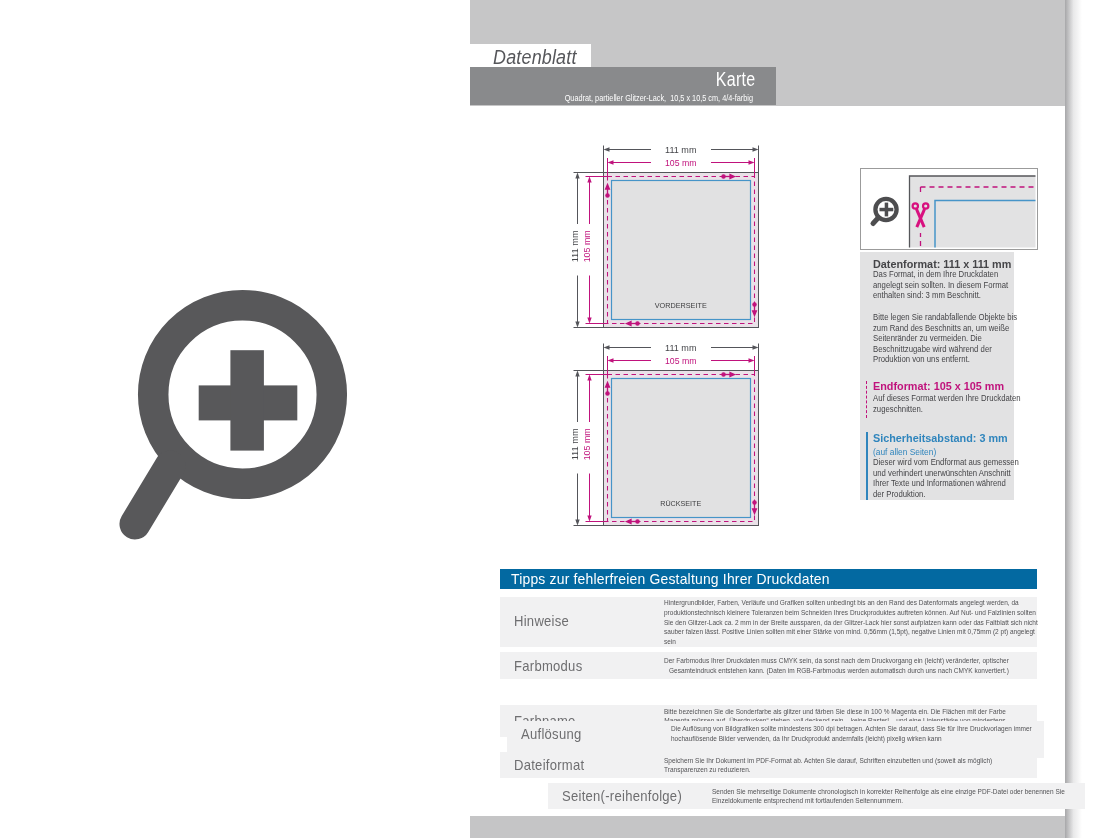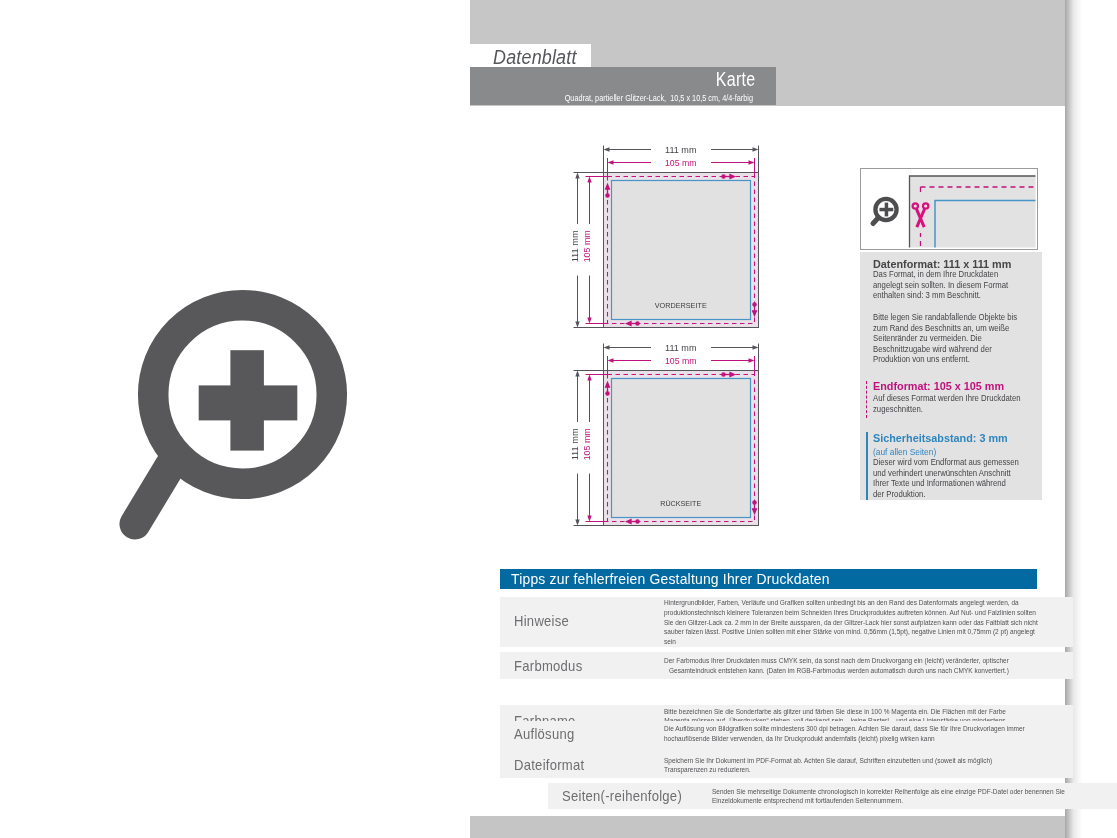--- a/index.html
+++ b/index.html
@@ -12,30 +12,30 @@
   #dbox span{position:absolute;left:23px;top:2px;font-size:19.5px;color:#55565a;letter-spacing:.2px;display:inline-block;transform:scaleX(.92);transform-origin:left top;}
   #kbar{left:470px;top:67.2px;width:306px;height:38.3px;background:#898a8c;text-decoration:underline;}
   #kbar .t1{position:absolute;right:21px;top:1px;font-size:20px;color:#fff;letter-spacing:.3px;transform:scaleX(.8);transform-origin:right top;}
   #kbar .t2{position:absolute;right:23px;top:26px;font-size:8.3px;color:#fff;white-space:nowrap;transform:scaleX(.88);transform-origin:right top;}
   #shadow{left:1065px;top:0;width:17px;height:838px;
      background:linear-gradient(to right,#a7a7a9,rgba(205,205,207,.45) 50%,rgba(255,255,255,0));}
   #footer{left:470px;top:815.6px;width:595px;height:23px;background:#c5c5c6;}
   
   #infobox{left:859.5px;top:167.5px;width:176px;height:80px;background:#fff;border:1px solid #9b9b9b;}
   
-  #panel{left:860px;top:251.5px;width:182px;height:248.5px;background:#e2e2e3;}
+  #panel{left:860px;top:251.5px;width:154px;height:248.5px;background:#e2e2e3;}
   .pt{position:absolute;left:12.5px;white-space:nowrap;transform-origin:left top;transform:scaleX(.88);color:#454548;}
   .ph{font-weight:bold;font-size:11.4px;transform:scaleX(.95);}
   .pb{font-size:8.8px;line-height:10.6px;transform:scaleX(.88);}
   #eline{left:6.4px;top:129px;width:0;height:37px;border-left:1.6px dashed #c0127c;position:absolute;}
   #sline{left:6.4px;top:180px;width:1.8px;height:68px;background:#2f85bd;position:absolute;}
   
   #tbar{left:500px;top:568.5px;width:537px;height:20px;background:#0369a1;}
   #tbar span{position:absolute;left:11px;top:2.5px;font-size:14.5px;color:#fff;letter-spacing:.2px;white-space:nowrap;transform:scaleX(.96);transform-origin:left top;}
-  .row{left:500px;width:537px;background:#f1f1f2;padding-left:36px;}
+  .row{left:500px;width:537px;background:#f1f1f2;}
   .row .lab{position:absolute;left:13.5px;font-size:14.5px;color:#6e6e70;letter-spacing:.3px;white-space:nowrap;transform:scaleX(.9);transform-origin:left top;}
   .row .txt{position:absolute;left:163.8px;font-size:7px;line-height:9.55px;color:#525255;
             white-space:nowrap;transform-origin:left top;transform:scaleX(.93);}
 </style>
 </head>
 <body>
   <div class="abs" id="band"></div>
   <div class="abs" id="dbox">
     <span>Datenblatt</span>
   </div>
@@ -70,21 +70,21 @@
     <div class="txt" style="top:1.2px;">Hintergrundbilder, Farben, Verläufe und Grafiken sollten unbedingt bis an den Rand des Datenformats angelegt werden, da<br>produktionstechnisch kleinere Toleranzen beim Schneiden Ihres Druckproduktes auftreten können. Auf Nut- und Falzlinien sollten<br>Sie den Glitzer-Lack ca. 2 mm in der Breite aussparen, da der Glitzer-Lack hier sonst aufplatzen kann oder das Faltblatt sich nicht<br>sauber falzen lässt. Positive Linien sollten mit einer Stärke von mind. 0,56mm (1,5pt), negative Linien mit 0,75mm (2 pt) angelegt<br>sein</div>
   </div>
   <div class="abs row" style="top:652.3px;height:27.2px;text-align:right;">
     <span class="lab" style="top:5.5px;">Farbmodus</span>
     <div class="txt" style="top:4.2px;">Der Farbmodus Ihrer Druckdaten muss CMYK sein, da sonst nach dem Druckvorgang ein (leicht) veränderter, optischer<br>Gesamteindruck entstehen kann. (Daten im RGB-Farbmodus werden automatisch durch uns nach CMYK konvertiert.)</div>
   </div>
   <div class="abs row" style="top:705px;height:32.3px;text-align:center;">
     <span class="lab" style="top:8px;">Farbname</span>
     <div class="txt" style="top:1.9px;">Bitte bezeichnen Sie die Sonderfarbe als glitzer und färben Sie diese in 100 % Magenta ein. Die Flächen mit der Farbe<br>Magenta müssen auf „Überdrucken“ stehen, voll deckend sein – keine Raster! – und eine Linienstärke von mindestens<br>1,5 Punkt haben.</div>
   </div>
-  <div class="abs row" style="top:720.7px;height:37px;">
+  <div class="abs row" style="top:720.7px;height:37px;margin-left:7px;">
     <span class="lab" style="top:5px;">Auflösung</span>
     <div class="txt" style="top:3.8px;">Die Auflösung von Bildgrafiken sollte mindestens 300 dpi betragen. Achten Sie darauf, dass Sie für Ihre Druckvorlagen immer<br>hochauflösende Bilder verwenden, da Ihr Druckprodukt andernfalls (leicht) pixelig wirken kann</div>
   </div>
   <div class="abs row" style="top:752px;height:26.4px;">
     <span class="lab" style="top:5px;">Dateiformat</span>
     <div class="txt" style="top:3.8px;">Speichern Sie Ihr Dokument im PDF-Format ab. Achten Sie darauf, Schriften einzubetten und (soweit als möglich)<br>Transparenzen zu reduzieren.</div>
   </div>
   <div class="abs row" style="top:783.4px;height:25.8px;margin-left:48px;">
     <span class="lab" style="top:4.7px;">Seiten(-reihenfolge)</span>
     <div class="txt" style="top:3.5px;">Senden Sie mehrseitige Dokumente chronologisch in korrekter Reihenfolge als eine einzige PDF-Datei oder benennen Sie<br>Einzeldokumente entsprechend mit fortlaufenden Seitennummern.</div>

